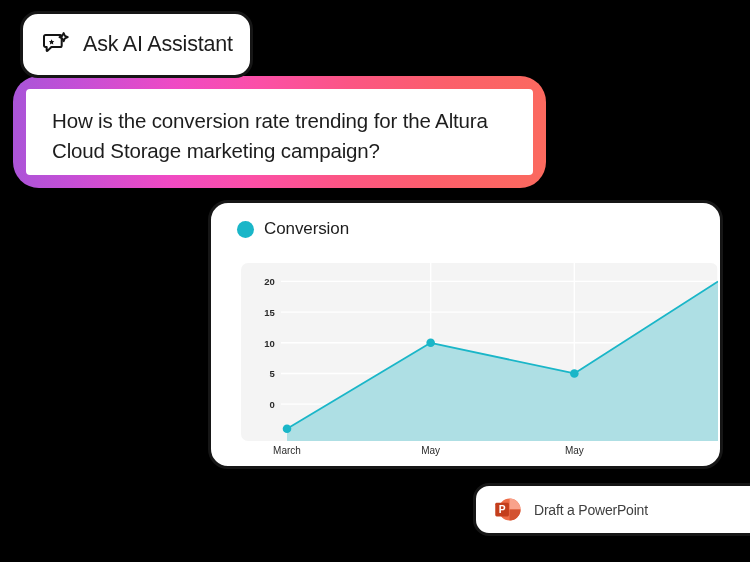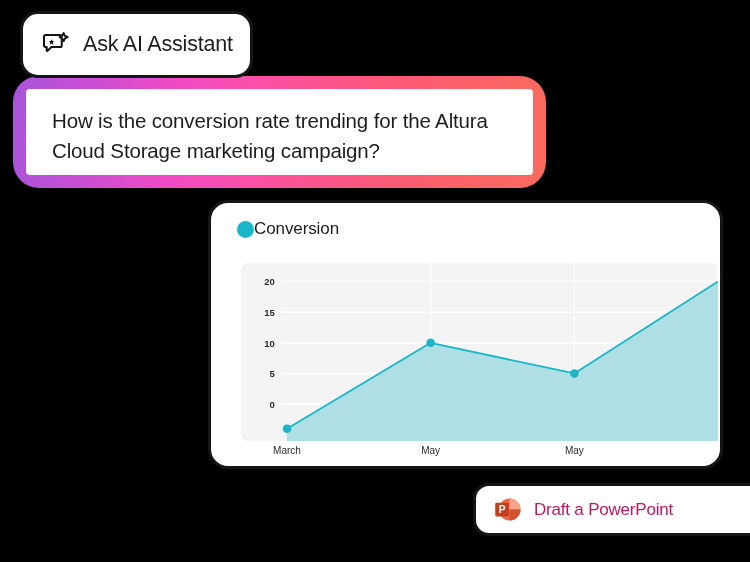--- a/index.html
+++ b/index.html
@@ -99,20 +99,21 @@
     box-sizing: border-box;
     background: #ffffff;
     border: 3px solid #161616;
     border-radius: 20px;
     z-index: 20;
     overflow: hidden;
   }
   .legend {
     display: flex;
     align-items: center;
+    gap: 10px;
     padding: 16px 0 0 26px;
   }
   .legend-dot {
     width: 17px;
     height: 17px;
     border-radius: 50%;
     flex: 0 0 auto;
   }
   .legend-label {
     font-size: 17px;
@@ -191,22 +192,22 @@
     padding: 0 18px;
     z-index: 50;
   }
   .ppt-icon {
     width: 27px;
     height: 27px;
     flex: 0 0 auto;
     display: block;
   }
   .ppt-label {
-    font-size: 17px;
-    color: #be185d;
+    font-size: 14px;
+    color: #404040;
     letter-spacing: -0.2px;
     white-space: nowrap;
   }
 </style>
 </head>
 <body style="background: rgb(0, 0, 0);">
 
 <div class="stage">
 
   <div class="ask-pill">

